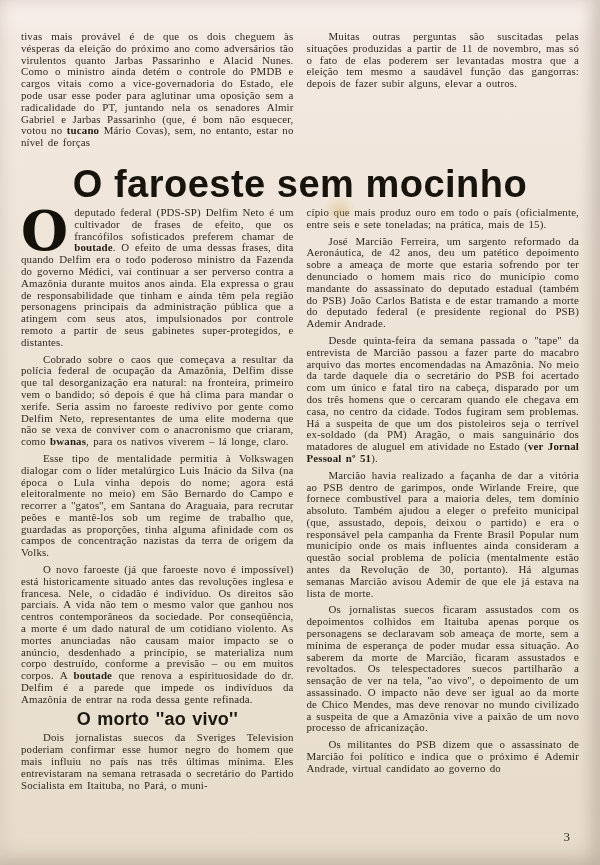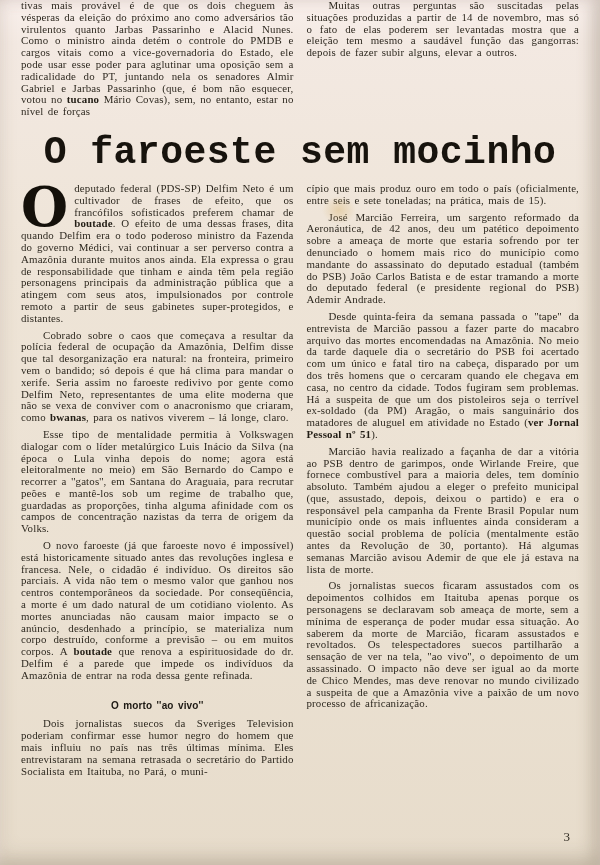--- a/index.html
+++ b/index.html
@@ -9,58 +9,58 @@
     margin:0;
     overflow:hidden;
     background:linear-gradient(180deg, #f9f0ec 0%, #f3e9e2 5%, #eee4d7 30%, #ebe1d2 70%, #e7dccb 100%);
     box-shadow: inset -9px 0 16px rgba(101,85,65,0.20),
                 inset 0 -10px 18px rgba(101,85,65,0.16),
                 inset 0 5px 10px rgba(255,242,240,0.55);
     font-family:"Liberation Serif", serif;
     color:#2e2920;
   }
   .cols { display:flex; gap:13px; padding:0 21px; box-sizing:border-box; }
-  .top-section { }
+  .top-section { padding-top:31px; }
   .col {
     flex:1; min-width:0;
     text-align:justify;
     font-size:10.9px;
     line-height:11.8px;
     word-spacing:1.4px;
     letter-spacing:0.15px;
   }
   .para { margin:0 0 5px 0; }
   .para.indent { text-indent:22px; }
   .para b { font-weight:bold; color:#221d15; }
   .headline {
-    margin:11px 0 11px 0;
+    margin:11px 0 4px 0;
     text-align:center;
-    font-family:Liberation Mono, monospace;
+    font-family:Liberation Sans, sans-serif;
     font-weight:bold;
     font-size:38px;
     line-height:1.0;
     letter-spacing:0.5px;
     color:#17130d;
   }
   .dropcap {
     float:left;
     font-family:"DejaVu Serif", serif;
     font-weight:bold;
     font-size:54px;
     line-height:0.82;
     padding:2px 6px 0 0;
     color:#14100a;
   }
   .subhead {
     font-family:"Liberation Sans", sans-serif;
     font-weight:bold;
-    font-size:10px;
+    font-size:18px;
     text-align:center;
     text-indent:0;
-    margin:18px 0 7px 0;
+    margin:8px 0 7px 0;
     color:#1c1812;
   }
   .page-number {
     position:absolute;
     right:30px; bottom:20px;
     font-size:13px;
     color:#2e2920;
   }
   .stain {
     position:absolute;
@@ -74,41 +74,42 @@
 </head>
 <body>
 
 <div class="page">
 
   <div class="cols top-section">
     <div class="col">
         <p class="para"><span>tivas mais provável é de que os dois cheguem às vésperas da eleição do próximo ano como adversários tão virulentos quanto Jarbas Passarinho e Alacid Nunes. Como o ministro ainda detém o controle do PMDB e cargos vitais como a vice-governadoria do Estado, ele pode usar esse poder para aglutinar uma oposição sem a radicalidade do PT, juntando nela os senadores Almir Gabriel e Jarbas Passarinho (que, é bom não esquecer, votou no </span><b>tucano</b><span> Mário Covas), sem, no entanto, estar no nível de forças</span></p>
       </div>
     <div class="col">
-        <p class="para indent"><span>Muitas outras perguntas são suscitadas pelas situações produzidas a partir de 14 de novembro, mas só o fato de elas poderem ser levantadas mostra que a eleição tem mesmo a saudável função das gangorras: depois de fazer subir alguns, elevar a outros.</span></p>
+        <p class="para indent"><span>Muitas outras perguntas são suscitadas pelas situações produzidas a partir de 11 de novembro, mas só o fato de elas poderem ser levantadas mostra que a eleição tem mesmo a saudável função das gangorras: depois de fazer subir alguns, elevar a outros.</span></p>
       </div>
   </div>
 
   <h1 class="headline">O faroeste sem mocinho</h1>
 
   <div class="cols article">
     <div class="col">
         <p class="para"><span class="dropcap">O</span><span>deputado federal (PDS-SP) Delfim Neto é um cultivador de frases de efeito, que os francófilos sofisticados preferem chamar de </span><b>boutade</b><span>. O efeito de uma dessas frases, dita quando Delfim era o todo poderoso ministro da Fazenda do governo Médici, vai continuar a ser perverso contra a Amazônia durante muitos anos ainda. Ela expressa o grau de responsabilidade que tinham e ainda têm pela região personagens principais da administração pública que a atingem com seus atos, impulsionados por controle remoto a partir de seus gabinetes super-protegidos, e distantes.</span></p>
         <p class="para indent"><span>Cobrado sobre o caos que começava a resultar da polícia federal de ocupação da Amazônia, Delfim disse que tal desorganização era natural: na fronteira, primeiro vem o bandido; só depois é que há clima para mandar o xerife. Seria assim no faroeste redivivo por gente como Delfim Neto, representantes de uma elite moderna que não se vexa de conviver com o anacronismo que criaram, como </span><b>bwanas</b><span>, para os nativos viverem – lá longe, claro.</span></p>
         <p class="para indent"><span>Esse tipo de mentalidade permitia à Volkswagen dialogar com o líder metalúrgico Luis Inácio da Silva (na época o Lula vinha depois do nome; agora está eleitoralmente no meio) em São Bernardo do Campo e recorrer a ''gatos'', em Santana do Araguaia, para recrutar peões e mantê-los sob um regime de trabalho que, guardadas as proporções, tinha alguma afinidade com os campos de concentração nazistas da terra de origem da Volks.</span></p>
         <p class="para indent"><span>O novo faroeste (já que faroeste novo é impossível) está historicamente situado antes das revoluções inglesa e francesa. Nele, o cidadão é indivíduo. Os direitos são parciais. A vida não tem o mesmo valor que ganhou nos centros contemporâneos da sociedade. Por conseqüência, a morte é um dado natural de um cotidiano violento. As mortes anunciadas não causam maior impacto se o anúncio, desdenhado a princípio, se materializa num corpo destruído, conforme a previsão – ou em muitos corpos. A </span><b>boutade</b><span> que renova a espirituosidade do dr. Delfim é a parede que impede os indivíduos da Amazônia de entrar na roda dessa gente refinada.</span></p>
         <h3 class="subhead">O morto ''ao vivo''</h3>
         <p class="para indent"><span>Dois jornalistas suecos da Sveriges Television poderiam confirmar esse humor negro do homem que mais influiu no país nas três últimas mínima. Eles entrevistaram na semana retrasada o secretário do Partido Socialista em Itaituba, no Pará, o muni-</span></p>
       </div>
     <div class="col">
         <p class="para"><span>cípio que mais produz ouro em todo o país (oficialmente, entre seis e sete toneladas; na prática, mais de 15).</span></p>
         <p class="para indent"><span>José Marcião Ferreira, um sargento reformado da Aeronáutica, de 42 anos, deu um patético depoimento sobre a ameaça de morte que estaria sofrendo por ter denunciado o homem mais rico do município como mandante do assassinato do deputado estadual (também do PSB) João Carlos Batista e de estar tramando a morte do deputado federal (e presidente regional do PSB) Ademir Andrade.</span></p>
         <p class="para indent"><span>Desde quinta-feira da semana passada o ''tape'' da entrevista de Marcião passou a fazer parte do macabro arquivo das mortes encomendadas na Amazônia. No meio da tarde daquele dia o secretário do PSB foi acertado com um único e fatal tiro na cabeça, disparado por um dos três homens que o cercaram quando ele chegava em casa, no centro da cidade. Todos fugiram sem problemas. Há a suspeita de que um dos pistoleiros seja o terrível ex-soldado (da PM) Aragão, o mais sanguinário dos matadores de aluguel em atividade no Estado (</span><b>ver Jornal Pessoal nº 51</b><span>).</span></p>
         <p class="para indent"><span>Marcião havia realizado a façanha de dar a vitória ao PSB dentro de garimpos, onde Wirlande Freire, que fornece combustível para a maioria deles, tem domínio absoluto. Também ajudou a eleger o prefeito municipal (que, assustado, depois, deixou o partido) e era o responsável pela campanha da Frente Brasil Popular num município onde os mais influentes ainda consideram a questão social problema de polícia (mentalmente estão antes da Revolução de 30, portanto). Há algumas semanas Marcião avisou Ademir de que ele já estava na lista de morte.</span></p>
         <p class="para indent"><span>Os jornalistas suecos ficaram assustados com os depoimentos colhidos em Itaituba apenas porque os personagens se declaravam sob ameaça de morte, sem a mínima de esperança de poder mudar essa situação. Ao saberem da morte de Marcião, ficaram assustados e revoltados. Os telespectadores suecos partilharão a sensação de ver na tela, ''ao vivo'', o depoimento de um assassinado. O impacto não deve ser igual ao da morte de Chico Mendes, mas deve renovar no mundo civilizado a suspeita de que a Amazônia vive a paixão de um novo processo de africanização.</span></p>
+        <p class="para indent"><span>Os militantes do PSB dizem que o assassinato de Marcião foi político e indica que o próximo é Ademir Andrade, virtual candidato ao governo do</span></p>
       </div>
   </div>
 
   <div class="page-number">3</div>
 
   <div class="stain"></div>
 
 </div>
 
 </body></html>

